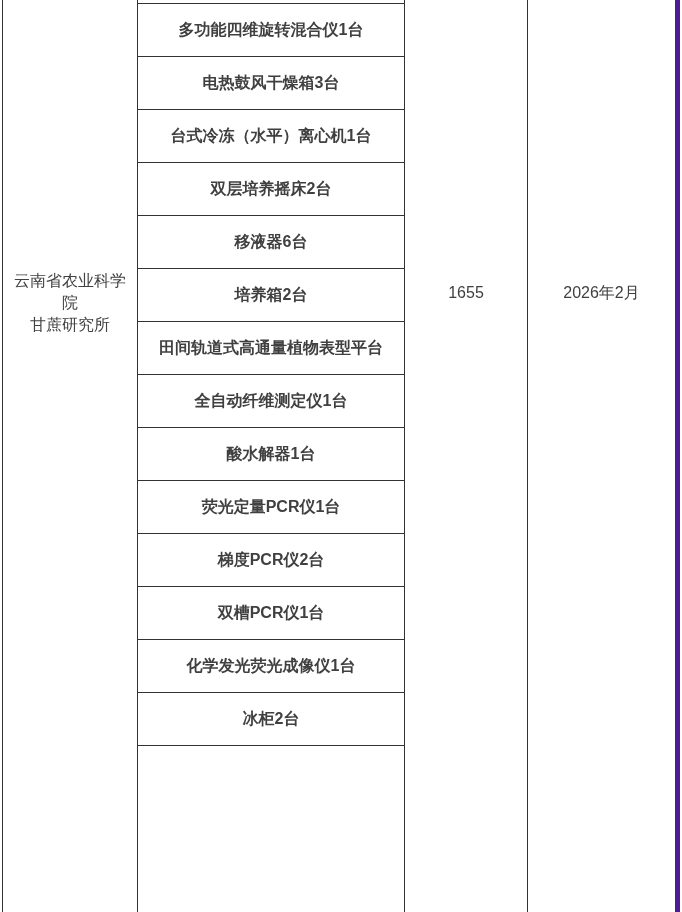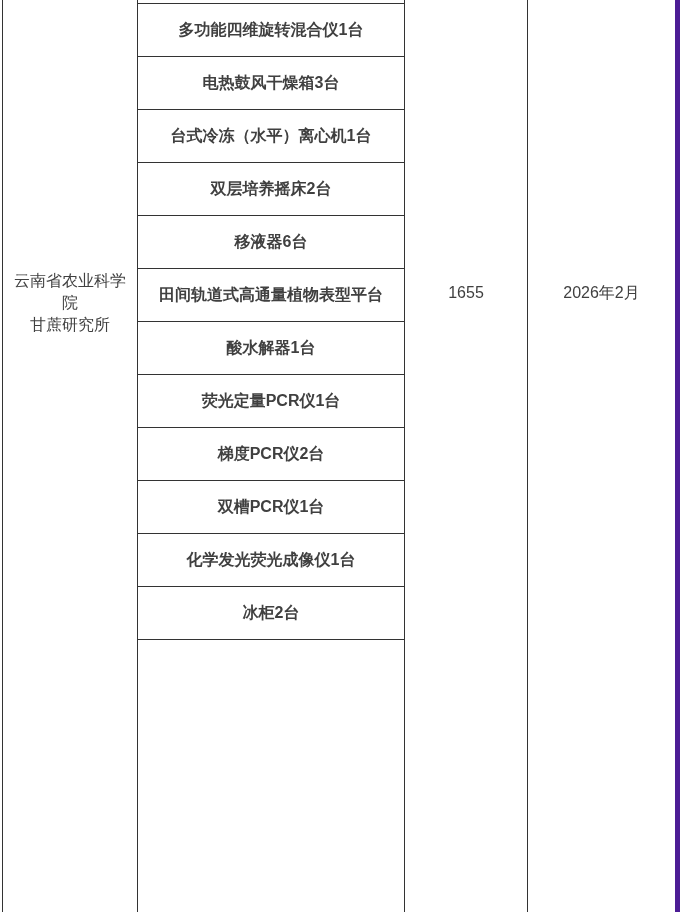--- a/index.html
+++ b/index.html
@@ -76,21 +76,23 @@
   </div>
 
   <div class="col col-equipment">
     <div class="sliver-top"></div>
     <div id="equipment-rows">
         <div class="equip-row">多功能四维旋转混合仪1台</div>
         <div class="equip-row">电热鼓风干燥箱3台</div>
         <div class="equip-row">台式冷冻（水平）离心机1台</div>
         <div class="equip-row">双层培养摇床2台</div>
         <div class="equip-row">移液器6台</div>
+        <div class="equip-row">培养箱2台</div>
         <div class="equip-row">田间轨道式高通量植物表型平台</div>
+        <div class="equip-row">全自动纤维测定仪1台</div>
         <div class="equip-row">酸水解器1台</div>
         <div class="equip-row">荧光定量PCR仪1台</div>
         <div class="equip-row">梯度PCR仪2台</div>
         <div class="equip-row">双槽PCR仪1台</div>
         <div class="equip-row">化学发光荧光成像仪1台</div>
         <div class="equip-row">冰柜2台</div>
       </div>
     <div class="sliver-bottom"></div>
   </div>
 

